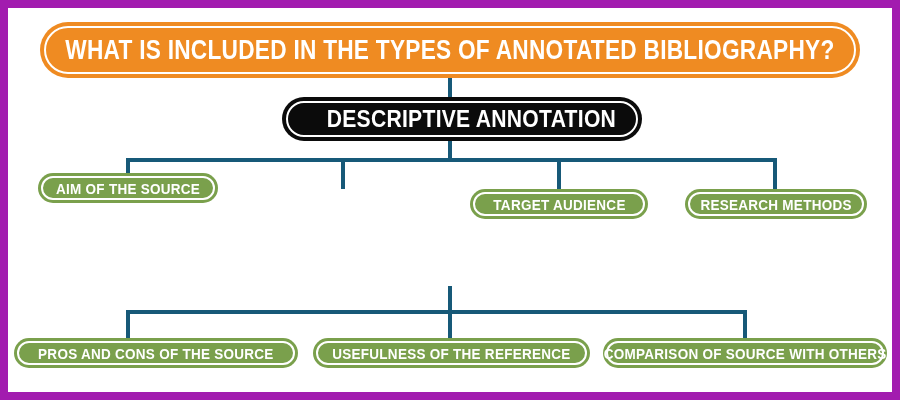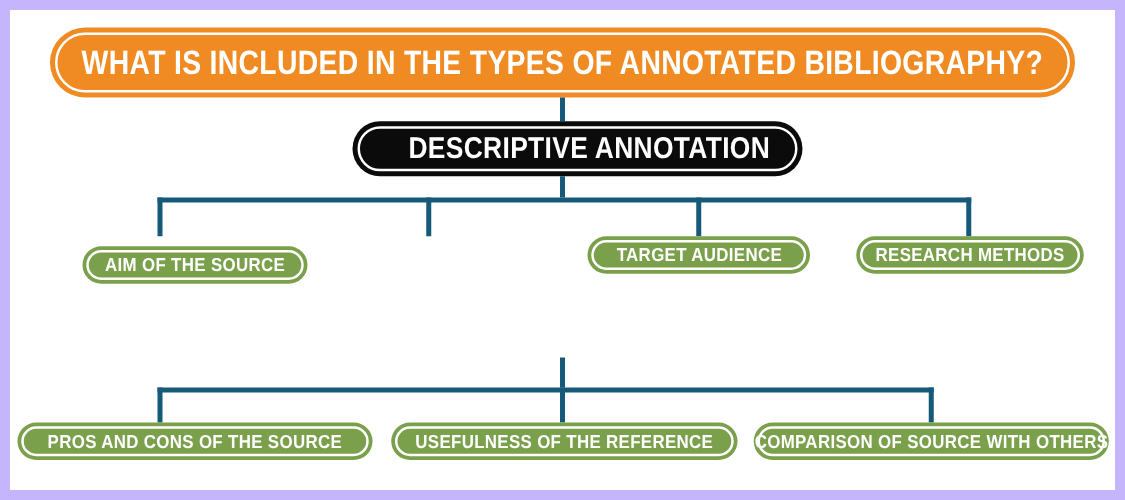--- a/index.html
+++ b/index.html
@@ -6,21 +6,21 @@
     margin: 0;
     padding: 0;
     background: #ffffff;
     font-family: "Liberation Sans", sans-serif;
   }
   .stage {
     position: relative;
     width: 900px;
     height: 400px;
     box-sizing: border-box;
-    border: 8px solid #c4b5fd;
+    border: 8px solid #a21caf;
     background: #ffffff;
     overflow: hidden;
   }
   .pill {
     position: absolute;
     box-sizing: border-box;
     border: 2px solid #ffffff;
     border-radius: 999px;
     display: flex;
     align-items: center;
@@ -58,21 +58,21 @@
   .banner      { left: 36px;  top: 18px;  width: 812px; height: 48px; }
   
   .v-root      { left: 440px; top: 70px;  width: 4px;   height: 19px; }
   .h1-desc     { left: 278px; top: 93px;  width: 352px; height: 36px; justify-content: flex-end; }
   .v-desc      { left: 440px; top: 133px; width: 4px;   height: 17px; }
   .hbar-desc   { left: 118px; top: 150px; width: 651px; height: 4px;  }
   .drop-d0     { left: 118px; top: 150px; width: 4px;   height: 31px; }
   .drop-d1     { left: 333px; top: 150px; width: 4px;   height: 31px; }
   .drop-d2     { left: 549px; top: 150px; width: 4px;   height: 31px; }
   .drop-d3     { left: 765px; top: 150px; width: 4px;   height: 31px; }
-  .leaf-d0     { left: 33px;  top: 192px; width: 174px; height: 24px; margin-left: 28px; }
+  .leaf-d0     { left: 33px;  top: 168px; width: 174px; height: 24px; }
   .leaf-d1     { left: 248px; top: 184px; width: 174px; height: 24px; }
   .leaf-d2     { left: 465px; top: 184px; width: 172px; height: 24px; }
   .leaf-d3     { left: 680px; top: 184px; width: 176px; height: 24px; }
   
   .h2-crit     { left: 266px; top: 244px; width: 352px; height: 30px; }
   .v-crit      { left: 440px; top: 278px; width: 4px;   height: 24px; }
   .hbar-crit   { left: 118px; top: 302px; width: 621px; height: 4px;  }
   .drop-c0     { left: 118px; top: 302px; width: 4px;   height: 28px; }
   .drop-c1     { left: 440px; top: 302px; width: 4px;   height: 28px; }
   .drop-c2     { left: 735px; top: 302px; width: 4px;   height: 28px; }

